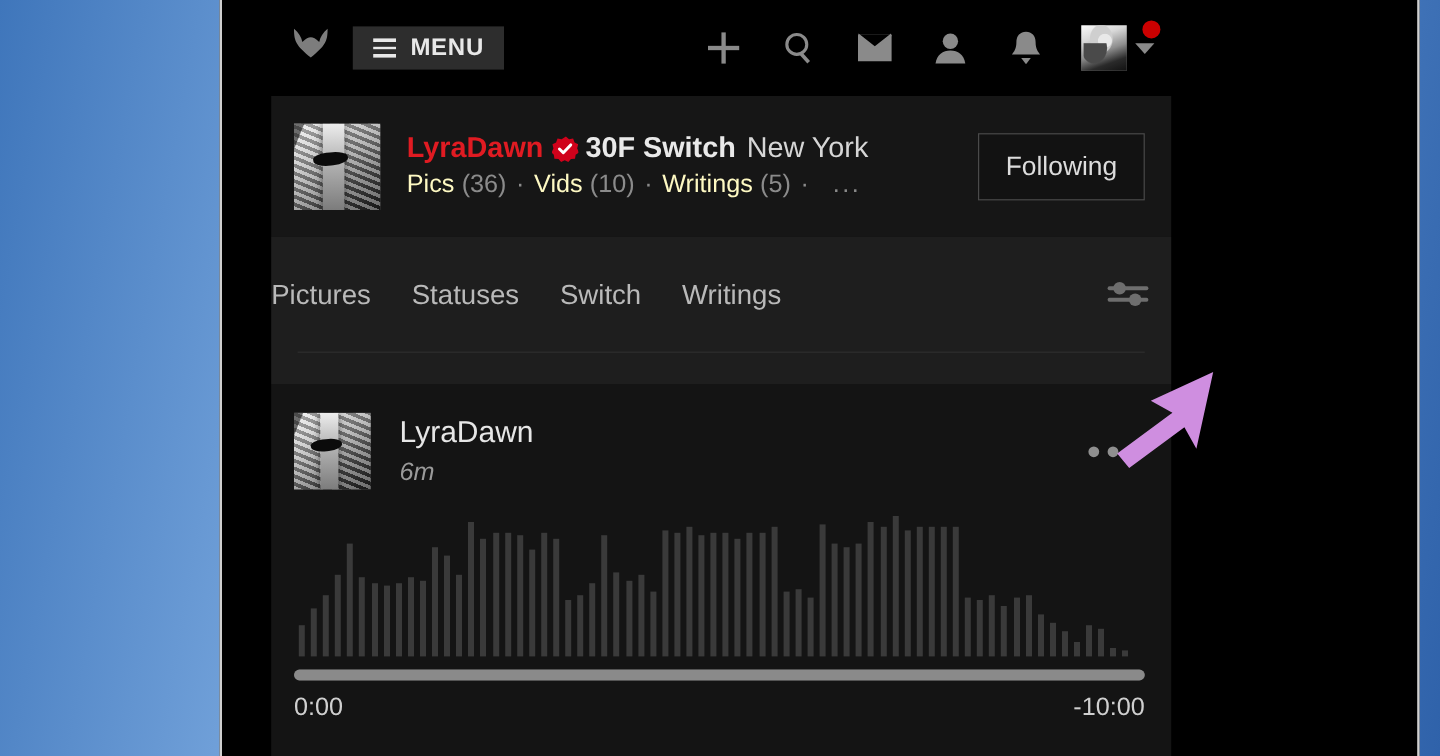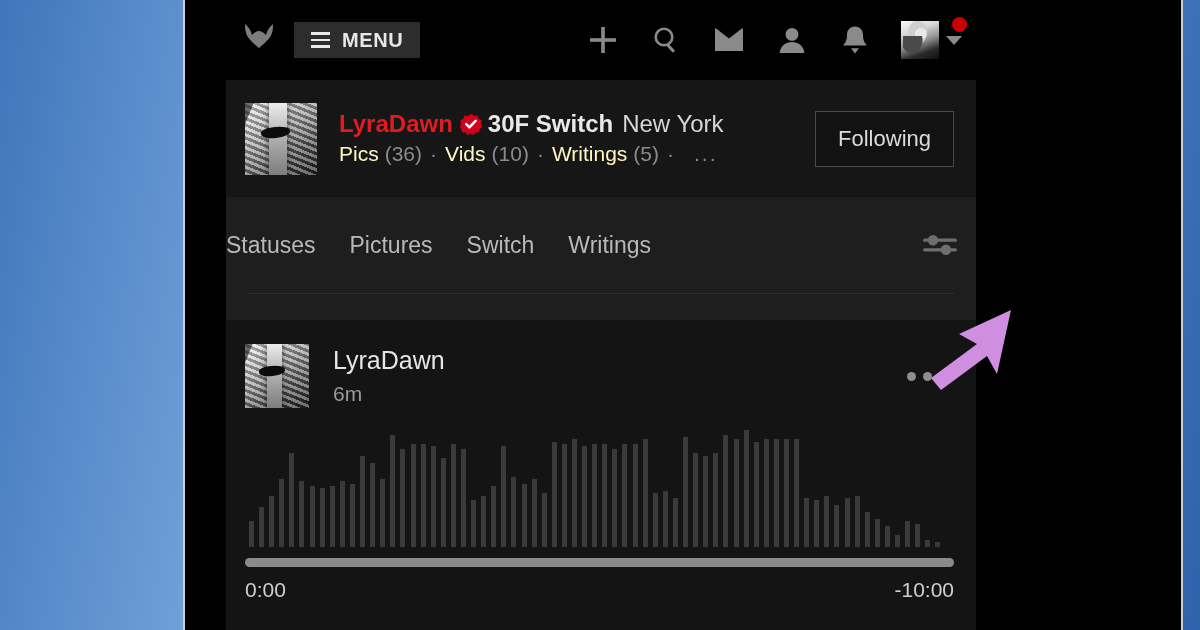--- a/index.html
+++ b/index.html
@@ -131,21 +131,21 @@
   .tabs-rule {
     position:absolute; left:22px; right:22px; bottom:26px; height:1px; background:#2e2e2e;
   }
 
   
   .post { background:#141414; height:310px; padding:24px 22px 0 19px; position:relative; }
   .post-head { display:flex; align-items:center; }
   .post-av { width:64px; height:64px; flex:0 0 64px; overflow:hidden; position:relative; background:#4a4a4a; }
   .post-meta { margin-left:24px; display:flex; flex-direction:column; gap:7px; }
   .post-name { font-size:25px; color:#e6e6e6; }
-  .post-time { font-size:21px; color:#9a9a9a; }
+  .post-time { font-size:21px; color:#9a9a9a;font-style:italic; }
   .post-dots { margin-left:auto; display:flex; gap:7px; align-items:center; cursor:pointer; padding-right:6px; }
   .post-dots i { width:9px; height:9px; border-radius:50%; background:#8f8f8f; display:block; }
 
   
   .player { margin-top:22px; }
   .wave {
     height:117px; display:flex; align-items:flex-end; gap:5.1px;
     padding-left:4px;
   }
   .wave b { display:block; width:5px; background:#3a3a3a; flex:0 0 5px; }
@@ -265,22 +265,22 @@
           <span class="sep">·</span>
           <span class="more">...</span>
         </div>
       </div>
 
       <button class="follow-btn">Following</button>
     </div>
 
     <div class="tabsband">
       <div class="tabs">
+        <div class="tab">Pictures</div>
         <div class="tab">Statuses</div>
-        <div class="tab">Pictures</div>
         <div class="tab">Switch</div>
         <div class="tab">Writings</div>
         <div class="filter-ico">
           <svg width="36" height="30" viewBox="0 0 36 30">
             <rect x="1" y="8.6" width="34" height="3.2" rx="1.6" fill="#6e6e6e"></rect>
             <rect x="1" y="18.2" width="34" height="3.2" rx="1.6" fill="#6e6e6e"></rect>
             <circle cx="11" cy="10.2" r="5.2" fill="#6e6e6e"></circle>
             <circle cx="24" cy="19.8" r="5.2" fill="#6e6e6e"></circle>
           </svg>
         </div>

